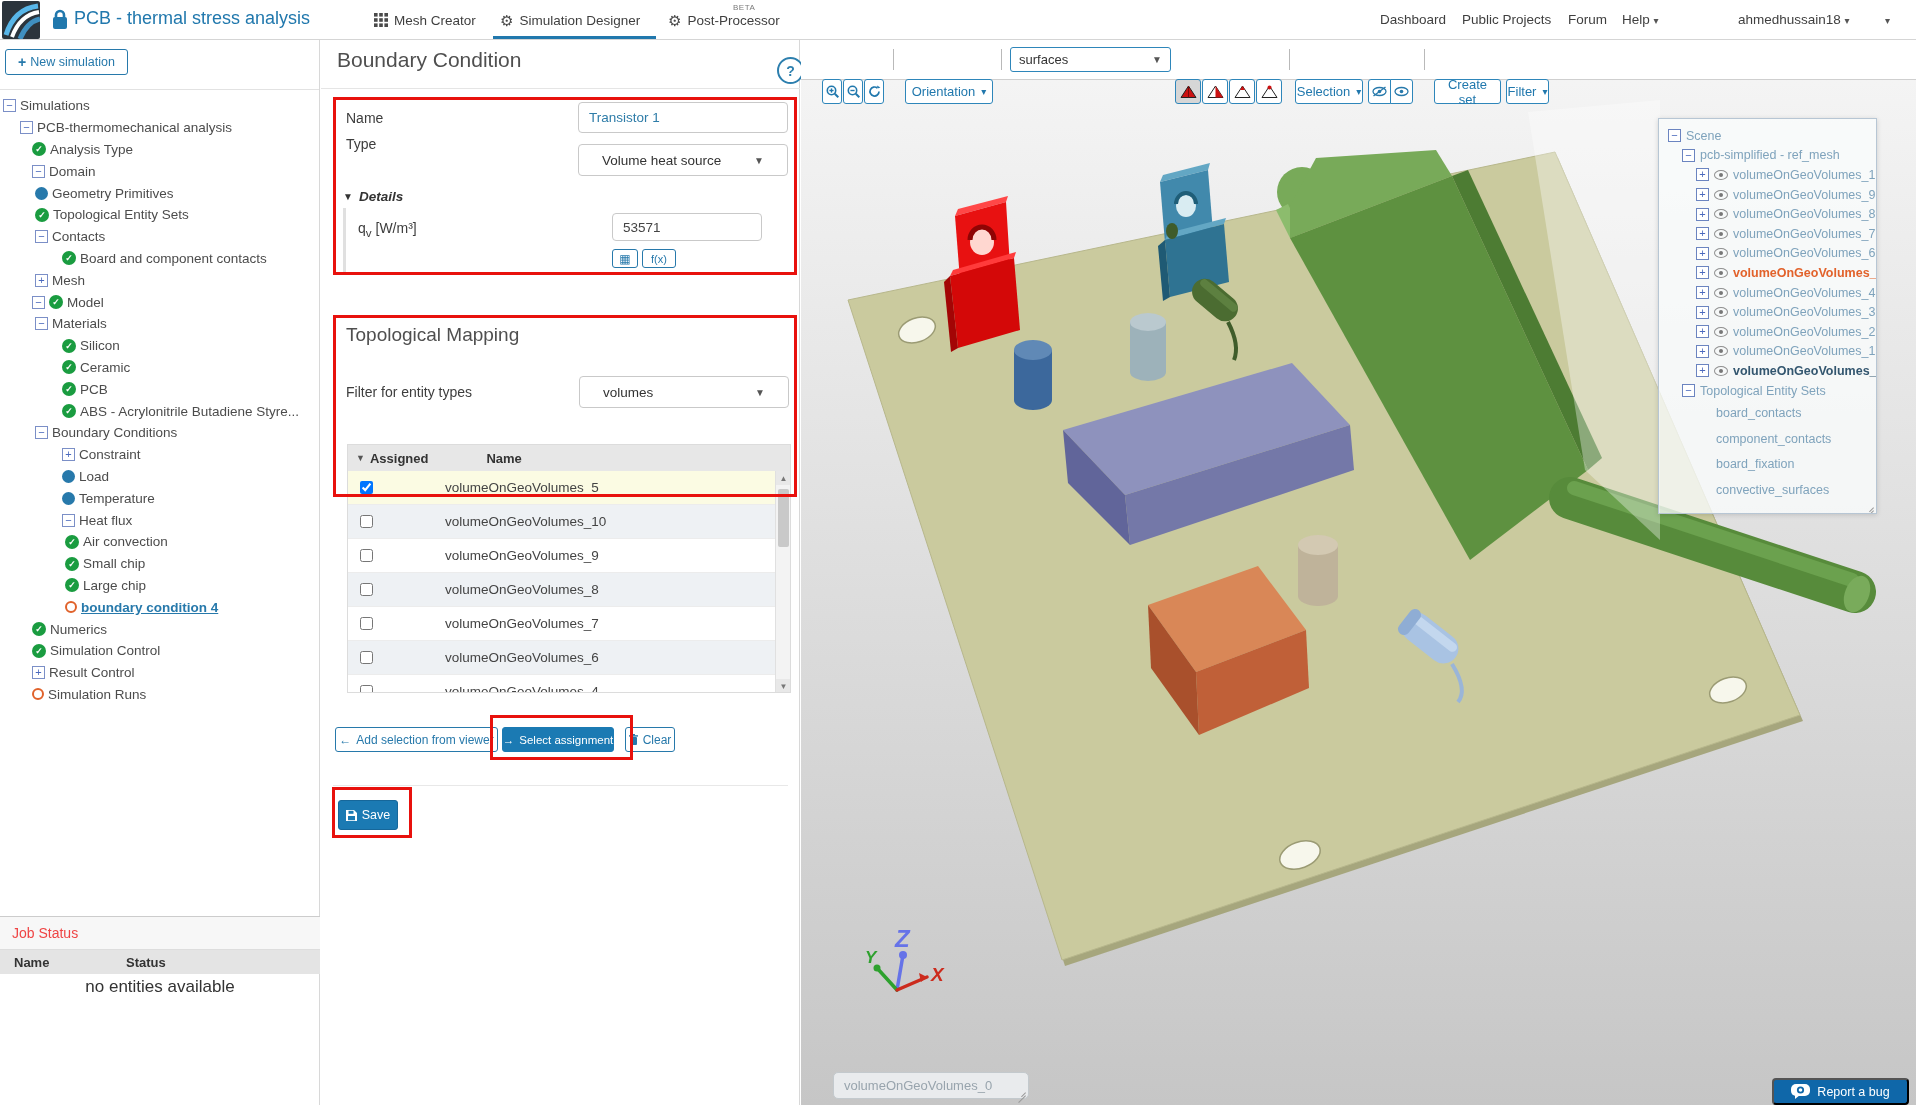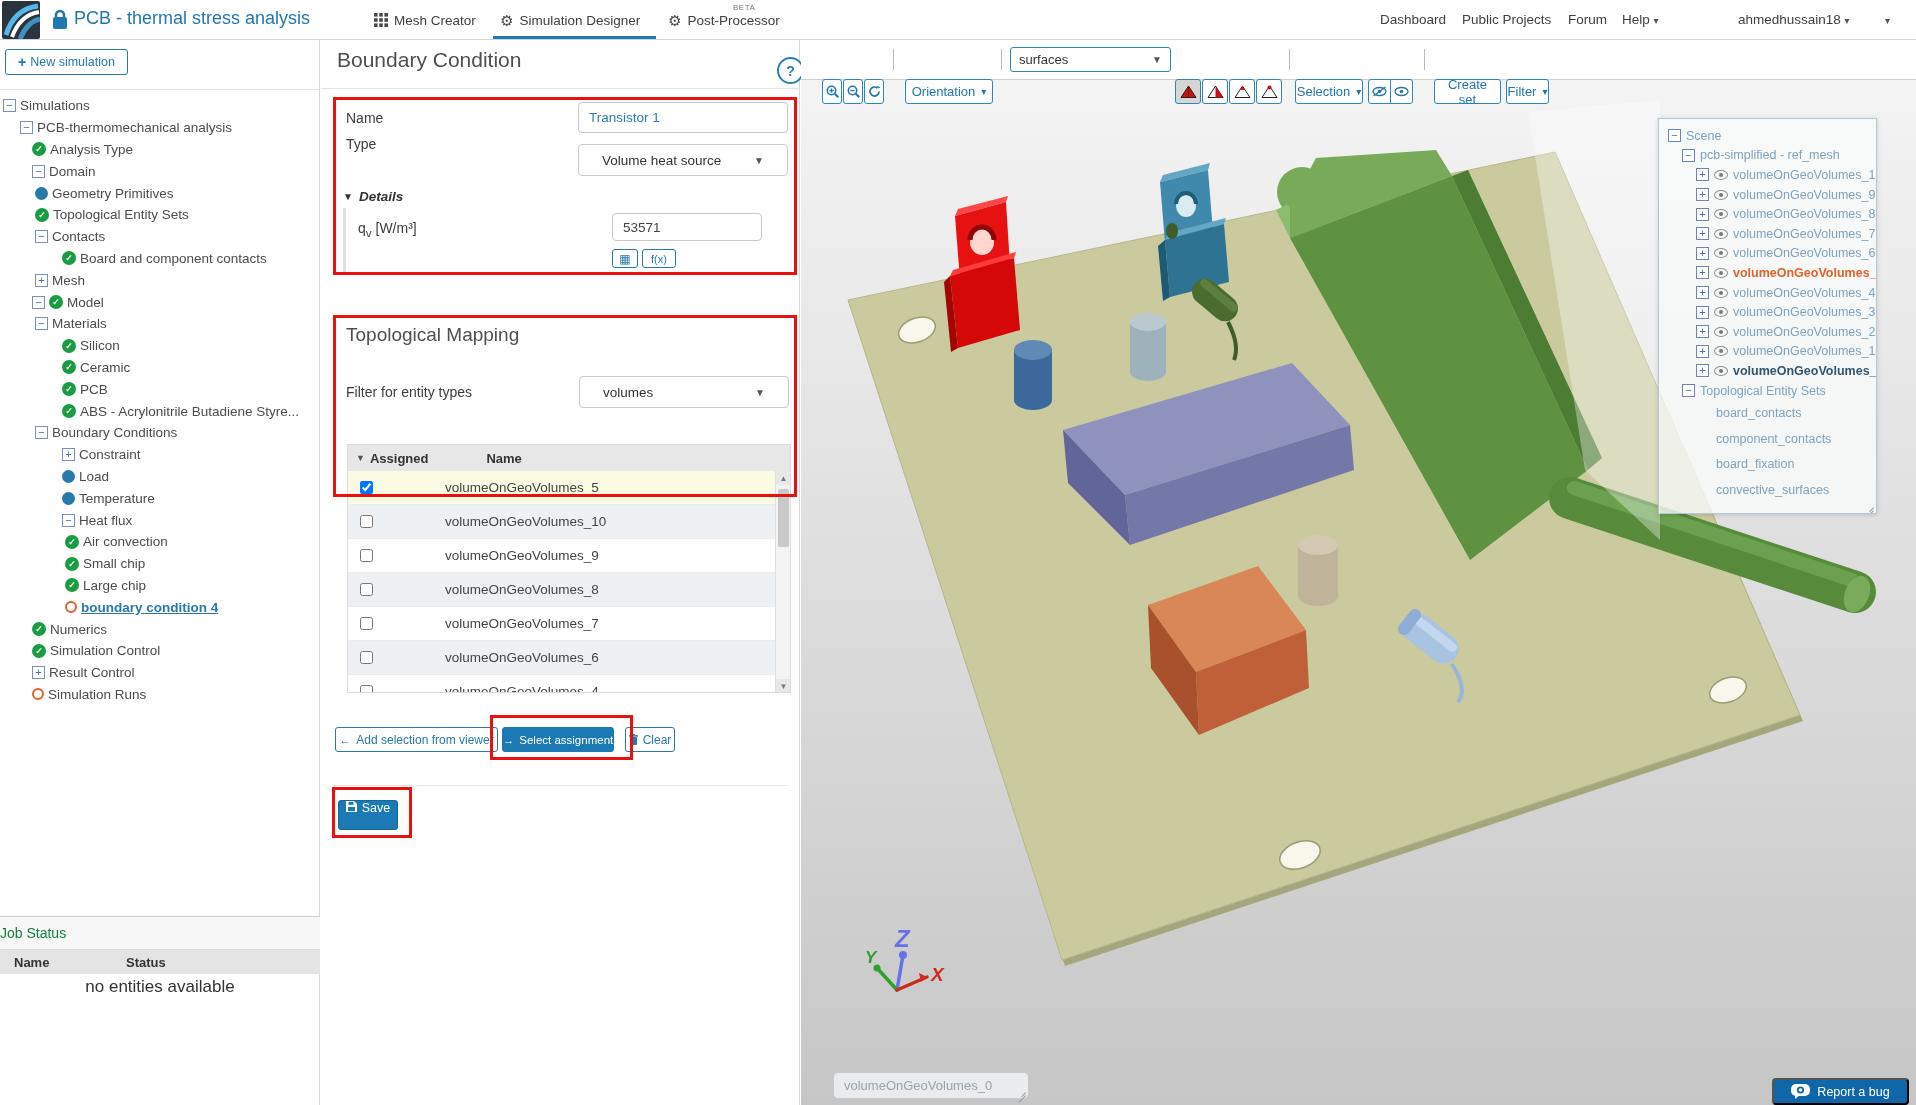--- a/index.html
+++ b/index.html
@@ -41,21 +41,21 @@
   .ic-check { width:14px; height:14px; border-radius:50%; background:#1a9c40; color:#fff; font-size:9px;
     font-weight:bold; display:inline-flex; align-items:center; justify-content:center; }
   .ic-dot { width:13px; height:13px; border-radius:50%; background:#2779ab; display:inline-block; }
   .ic-circle { width:12px; height:12px; border-radius:50%; border:2.5px solid #e0622b; background:#fff; display:inline-block; }
   .ic-eye { width:14px; height:10px; border:1.5px solid #909090; border-radius:50%; display:inline-flex;
     align-items:center; justify-content:center; }
   .ic-eye i { width:4px; height:4px; border-radius:50%; background:#777; }
 
   .jobstatus { position:absolute; left:0; top:876px; width:320px; }
   .js-title { height:34px; background:#f7f7f7; border-top:1px solid #ccc; border-bottom:1px solid #ddd;
-    color:#15803d; font-size:14px; display:flex; align-items:center; padding-left:0; }
+    color:#ef4444; font-size:14px; display:flex; align-items:center; padding-left:12px; }
   .js-head { height:24px; background:#e4e4e4; display:flex; align-items:center; font-weight:bold;
     font-size:13px; color:#333; }
   .js-head span:first-child { padding-left:14px; width:126px; }
   .js-empty { height:26px; display:flex; align-items:center; justify-content:center; font-size:17px; color:#333; }
 
   
   .panel { position:absolute; left:321px; top:40px; width:479px; height:1065px; background:#fff;
     border-right:1px solid #d8d8d8; }
   .p-abs { position:absolute; }
   .panel-title { left:16px; top:8px; font-size:21px; color:#4f4f4f; }
@@ -91,21 +91,21 @@
   .scrollbar { position:absolute; right:0; top:26px; width:15px; height:222px; background:#f3f3f3; border-left:1px solid #e0e0e0; }
   .sb-arrow { position:absolute; left:0; width:15px; height:14px; background:#e8e8e8; color:#777;
     font-size:8px; display:flex; align-items:center; justify-content:center; cursor:pointer; }
   .sb-thumb { position:absolute; left:2px; top:18px; width:11px; height:58px; background:#c9c9c9; border-radius:2px; }
 
   .act-btn { position:absolute; height:25px; border:1px solid #2779ab; border-radius:3px; background:#fff;
     color:#2779ab; font-size:12px; display:flex; align-items:center; justify-content:center; gap:5px;
     cursor:pointer; white-space:nowrap; }
   .act-btn.primary { background:#1b7ab3; color:#fff; border-color:#1b7ab3; }
   .save-btn { position:absolute; left:17px; top:760px; width:60px; height:30px; background:#1b7ab3;
-    border:1px solid #16679a; border-radius:3px; color:#fff; font-size:12.5px; display:flex; align-items:flex-start;
+    border:1px solid #16679a; border-radius:3px; color:#fff; font-size:12.5px; display:flex; align-items:center;
     justify-content:center; gap:5px; cursor:pointer; }
   .hr2 { position:absolute; left:12px; top:745px; width:455px; height:1px; background:#e8e8e8; }
 
   
   .viewer { position:absolute; left:801px; top:40px; width:1115px; height:1065px; background:#e8e8e8; }
   .vtoolbar { position:absolute; left:0; top:0; width:1115px; height:40px; background:#fff;
     border-bottom:1px solid #cfcfcf; z-index:5; }
   .vt { position:absolute; top:7px; height:25px; border:1px solid #2e86ba; border-radius:3px; background:#fff;
     color:#2178ad; font-size:13px; display:flex; align-items:center; justify-content:center; gap:6px;
     padding:0 8px; cursor:pointer;margin-top:32px; }

